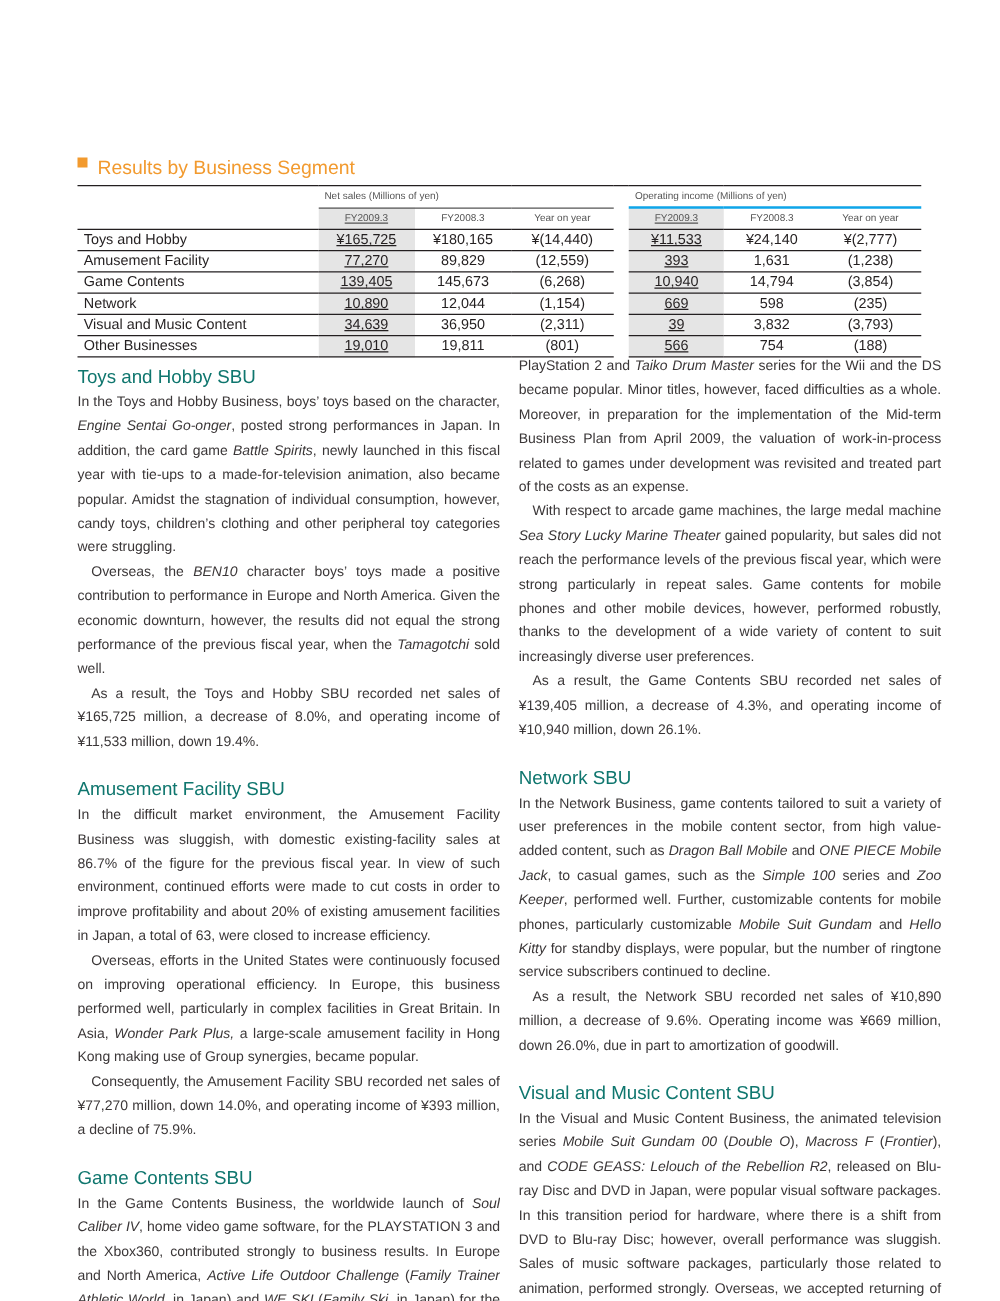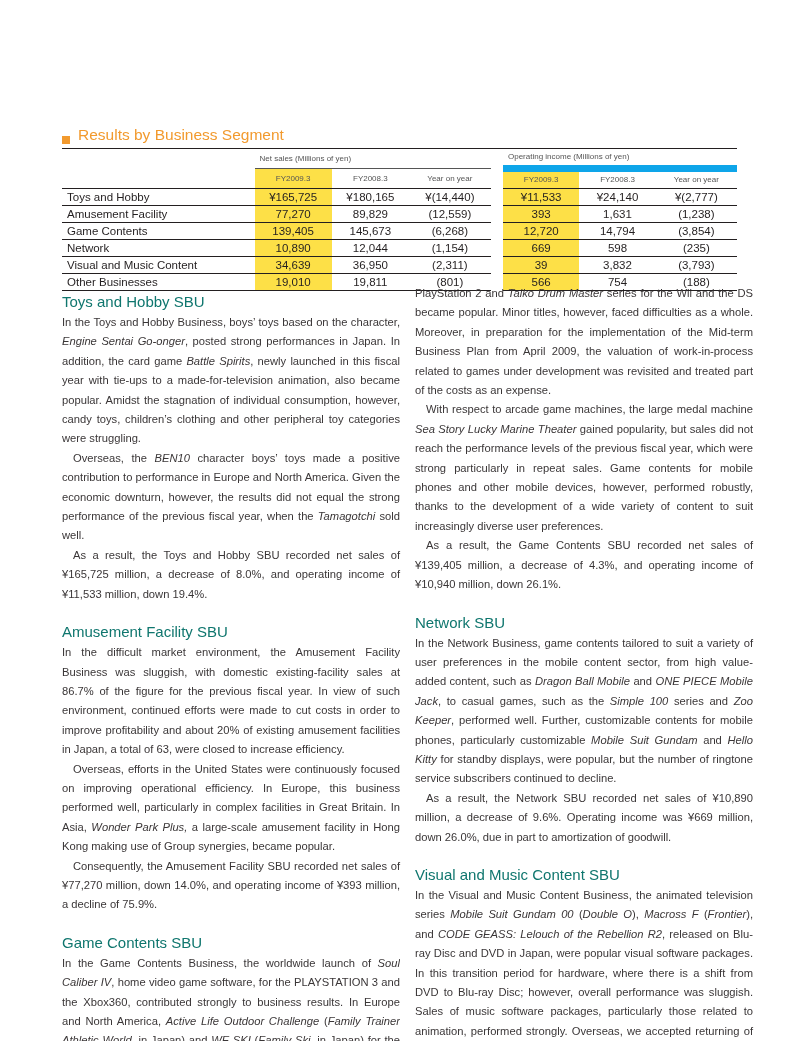--- a/index.html
+++ b/index.html
@@ -1,30 +1,30 @@
 <!DOCTYPE html>
 <html><head>
 <meta charset="utf-8">
 <style>
   html, body { margin: 0; padding: 0; background: #ffffff; }
   body { width: 800px; height: 1041px; position: relative; overflow: hidden;
          font-family: "Liberation Sans", sans-serif; color: #231f20; }
-  .section-title { position: absolute; left: 62px; top: 126px; font-size: 15.5px; color: #f29a2e; display: flex; align-items: flex-end; }
+  .section-title { position: absolute; left: 62px; top: 126px; font-size: 15.5px; color: #f29a2e; display: flex; align-items: flex-start; }
   .section-title .sq { display: inline-block; width: 8px; height: 8px; background: #f29a2e; margin-right: 8px; }
 
   table.seg { position: absolute; left: 62px; top: 148px; width: 675px; border-collapse: collapse; font-size: 11.5px; }
   table.seg td { padding: 0 5px; height: 16px; line-height: 16px; white-space: nowrap; }
   .top-rule { border-top: 1.5px solid #231f20; }
   .group-head td { font-size: 8px; color: #555; height: 15px; line-height: 15px; text-align: left; }
   .group-head .g1 { border-bottom: 1px solid #555; }
-  .group-head .g2 { border-bottom: 7px solid #0ea5e9; }
+  .group-head .g2 { border-bottom: 2px solid #0ea5e9; }
   .col-head td { font-size: 8px; color: #555; height: 16px; line-height: 16px; text-align: center; border-bottom: 1.5px solid #231f20; }
   .data td { border-bottom: 1px solid #231f20; margin-top: 32px; }
   .data td.num { text-align: center; }
-  .hl { background: #fde047; }
+  .hl { background: #e5e5e5; text-decoration: underline; }
   .gap { width: 14px; padding: 0 !important; background: #fff; }
   .data .gap, .col-head .gap { border-bottom-color: #fff !important; }
   .data .gap { border-bottom: none; }
 
   .col { position: absolute; top: 292px; width: 338px; font-size: 11.2px; line-height: 19.4px; color: #3a3637; }
   .col.left { left: 62px; }
   .col.right { left: 415px; top: 284px; }
   .col h3 { font-family: "Liberation Sans", sans-serif; font-weight: normal; font-size: 15px; color: #0f766e; margin: 0 0 1px 0; line-height: 20px; }
   .col p { margin: 0; text-align: justify; text-indent: 0; }
   .col p.ind { text-indent: 11px; }
@@ -76,21 +76,21 @@
     <td class="num hl">393</td>
     <td class="num">1,631</td>
     <td class="num">(1,238)</td>
   </tr>
   <tr class="data">
     <td>Game Contents</td>
     <td class="num hl">139,405</td>
     <td class="num">145,673</td>
     <td class="num">(6,268)</td>
     <td class="gap"></td>
-    <td class="num hl">12,720</td>
+    <td class="num hl">10,940</td>
     <td class="num">14,794</td>
     <td class="num">(3,854)</td>
   </tr>
   <tr class="data">
     <td>Network</td>
     <td class="num hl">10,890</td>
     <td class="num">12,044</td>
     <td class="num">(1,154)</td>
     <td class="gap"></td>
     <td class="num hl">669</td>

